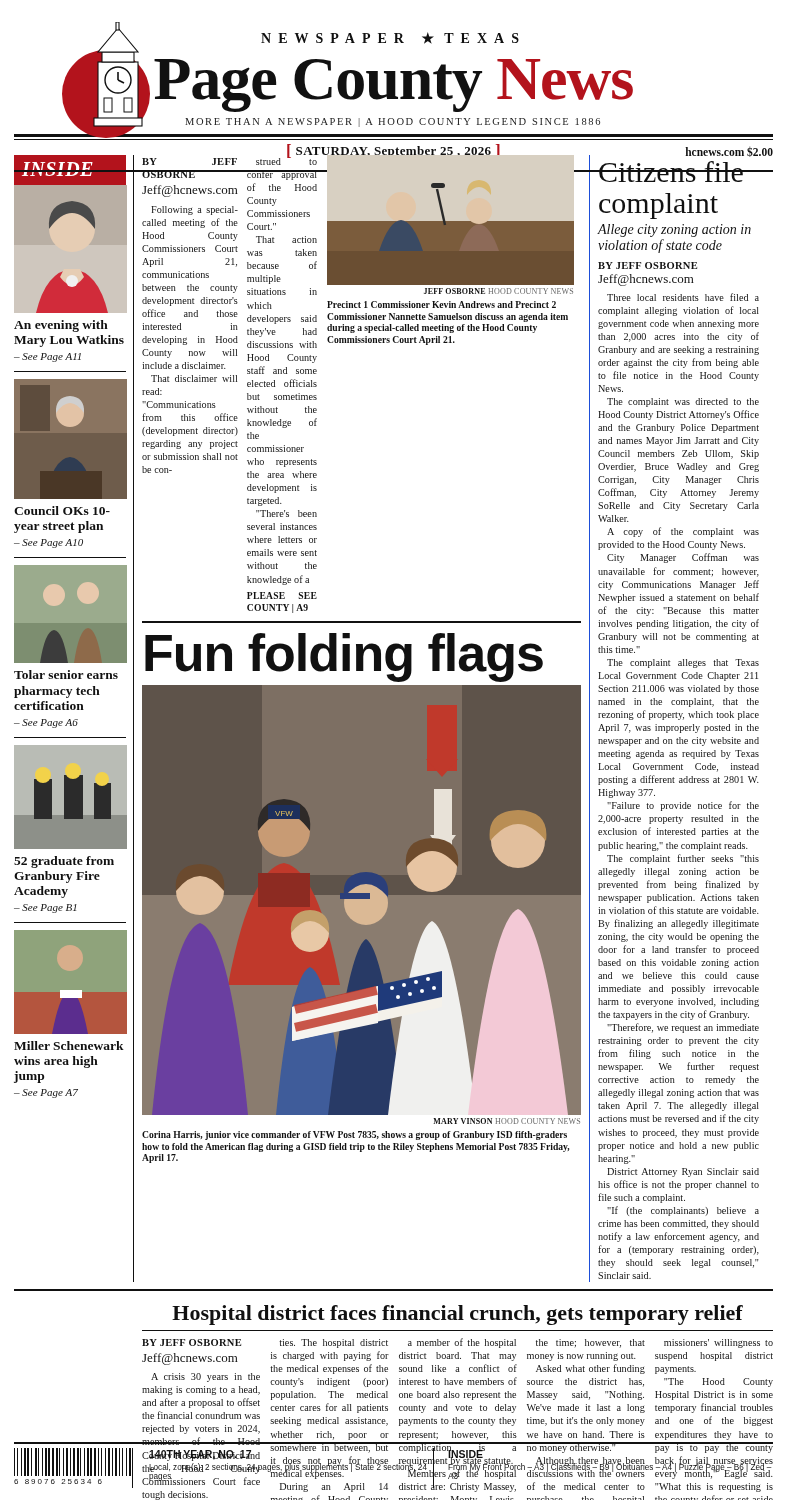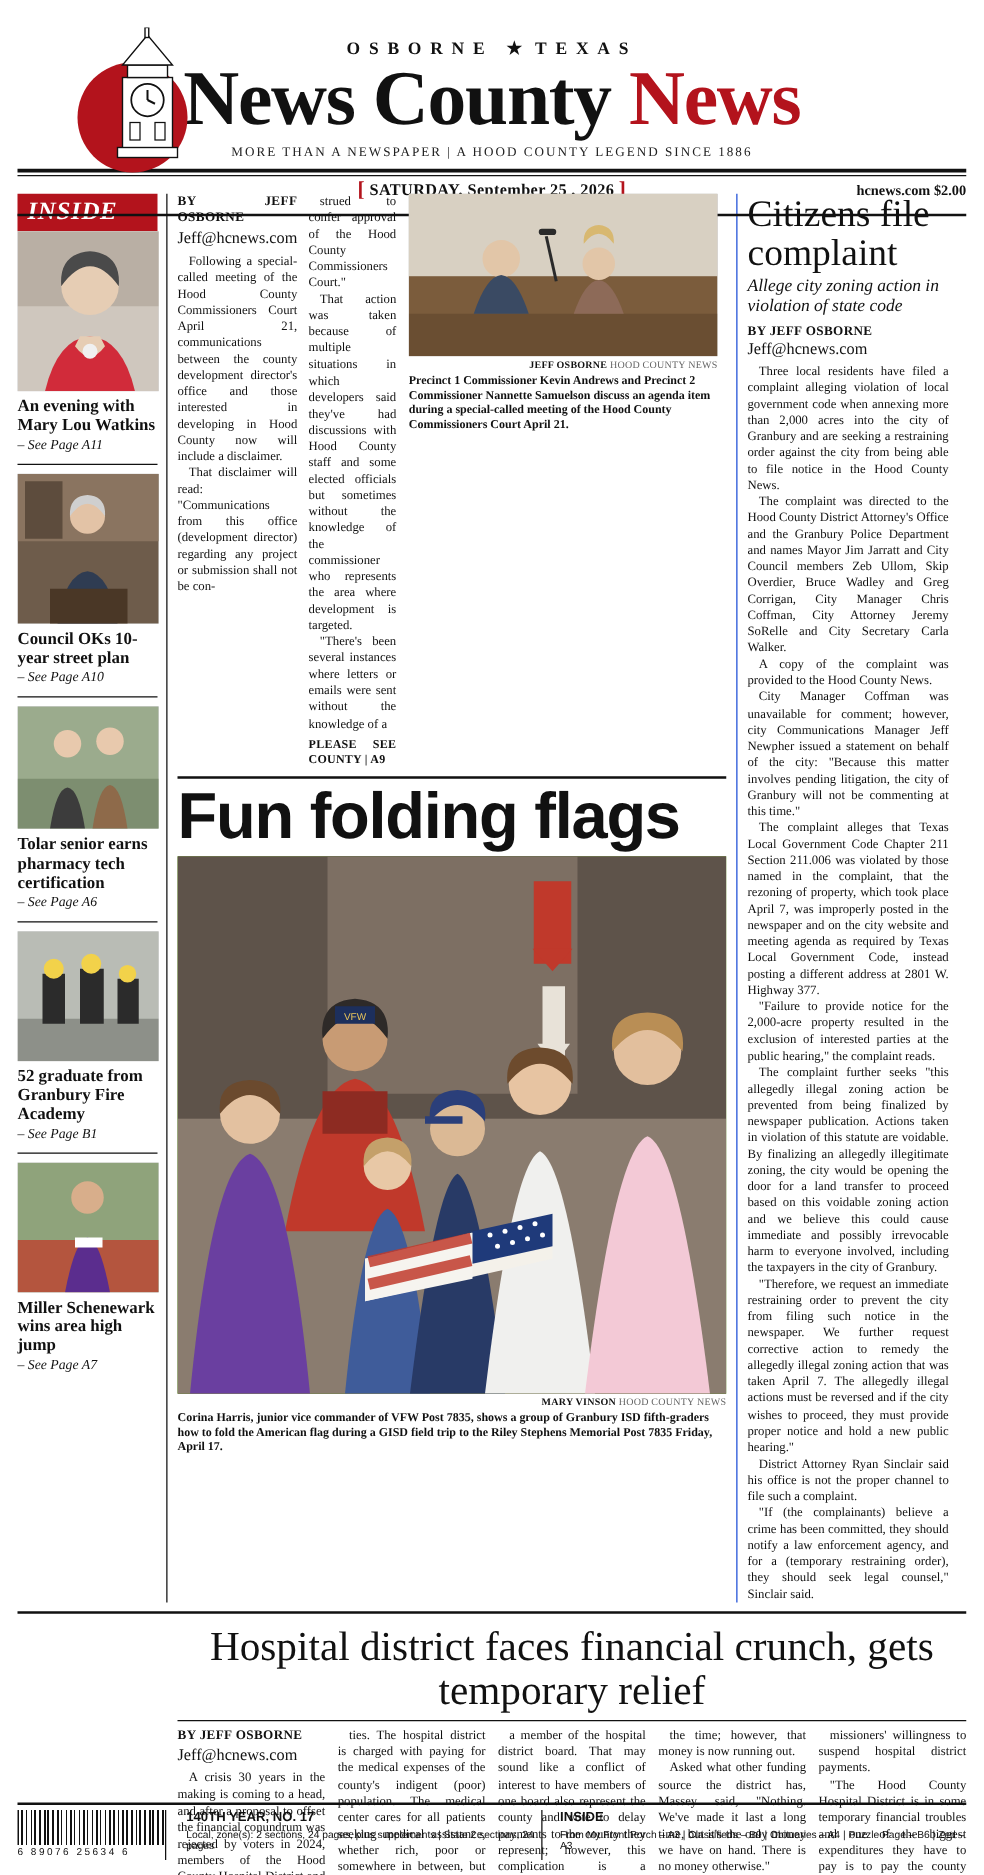--- a/index.html
+++ b/index.html
@@ -79,29 +79,29 @@
   .cutline { font-size: 9.6px; font-weight: bold; line-height: 1.2; margin-top: 3px; }
 
   .hr-black { border-top: 2px solid #111; margin: 7px 0 6px; }
   .hr-thin { border-top: 1px solid #111; margin: 6px 0 5px; }
 
   
   .fff-title {
     font-size: 52px; font-weight: bold; line-height: .95; letter-spacing: -1px;
     font-family: "Liberation Sans", sans-serif; margin: 4px 0 7px;
   }
-  .fff-photo { width: 100%; height: 430px; background:#4d7c0f; position:relative; overflow:hidden; }
+  .fff-photo { width: 100%; height: 430px; background:#f0abfc; position:relative; overflow:hidden; }
 
   
   h2.head-r { font-size: 30px; line-height: 1.02; font-weight: normal; margin: 2px 0 4px; }
   .deck { font-style: italic; font-size: 14px; line-height: 1.12; margin-bottom: 6px; }
 
   
   .hosp { margin-top: 6px; }
-  .hosp h1 { font-size: 33px; line-height:1.05; font-weight: normal; margin: 4px 0 6px; text-align:center;}
+  .hosp h1 { font-size: 22px; line-height:1.05; font-weight: bold; margin: 4px 0 6px; text-align:center;}
   .hosp-cols { display:flex; gap: 10px; }
   .hosp-cols > div { flex:1; }
   .hosp-left-rail { width:120px; flex:none; }
 
   
   .footer { position: absolute; left: 14px; right: 14px; bottom: 12px; }
   .foot-rule { border-top: 2px solid #111; }
   .foot-inner { display:flex; padding-top: 4px; font-family:"Liberation Sans", sans-serif; }
   .barcode { width: 118px; height: 40px; position: relative; }
   .barcode .bars { height: 28px; width: 100%; background:
@@ -133,27 +133,27 @@
       <circle cx="60" cy="58" r="13" fill="#fff" stroke="#111" stroke-width="1.4"></circle>
       <line x1="60" y1="58" x2="60" y2="50" stroke="#111" stroke-width="1.6"></line>
       <line x1="60" y1="58" x2="66" y2="61" stroke="#111" stroke-width="1.6"></line>
       <g fill="#fff" stroke="#111" stroke-width="1">
         <rect x="46" y="76" width="8" height="14"></rect>
         <rect x="66" y="76" width="8" height="14"></rect>
       </g>
     </svg>
 
     <div class="kicker">
-      <span>OSBORNE</span>
+      <span>NEWSPAPER</span>
       <span class="star">★</span>
       <span>TEXAS</span>
     </div>
 
     <div class="title-row">
-      <span class="t1">News County </span><span class="t2">News</span>
+      <span class="t1">Page County </span><span class="t2">News</span>
     </div>
 
     <div class="tagline">MORE THAN A NEWSPAPER   |   A HOOD COUNTY LEGEND SINCE 1886</div>
 
     <div class="rules">
       <div class="rule-thick"></div>
       <div class="rule-thin"></div>
     </div>
 
     <div class="dateline-row">

